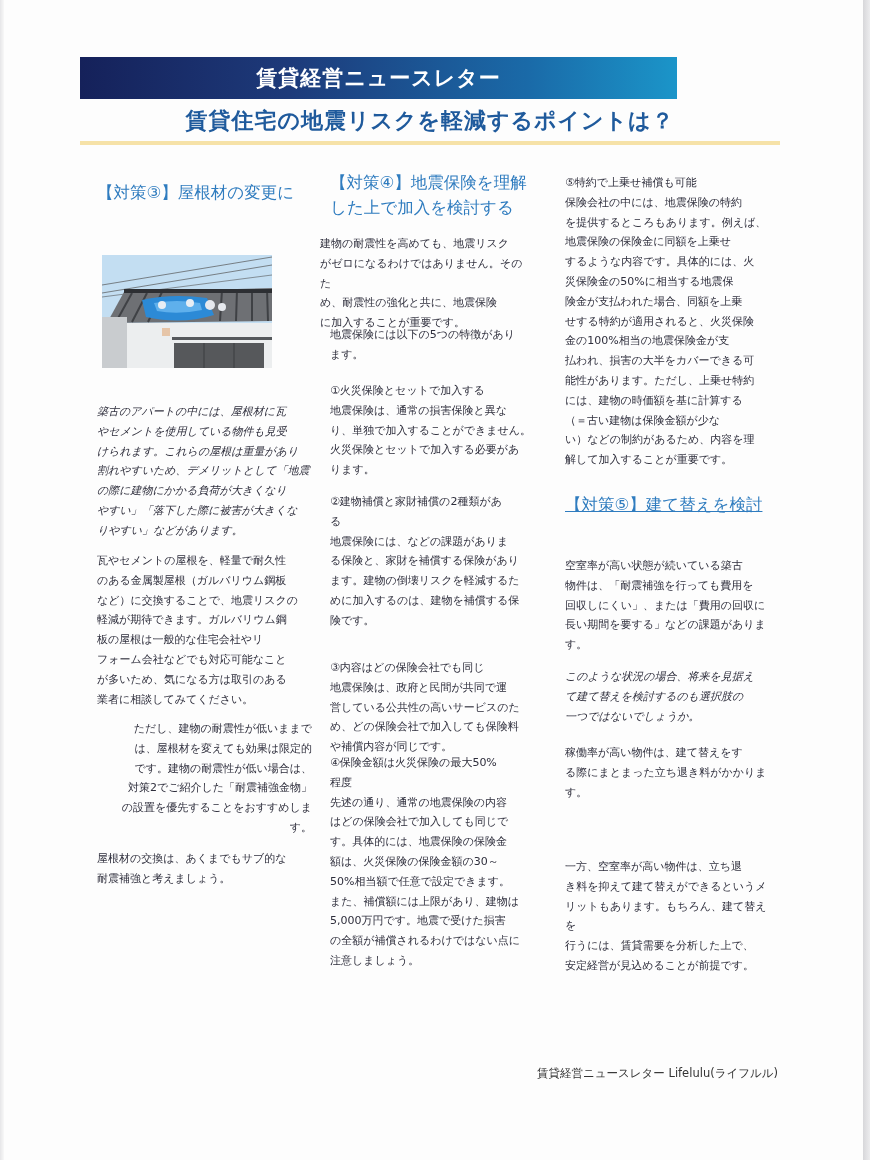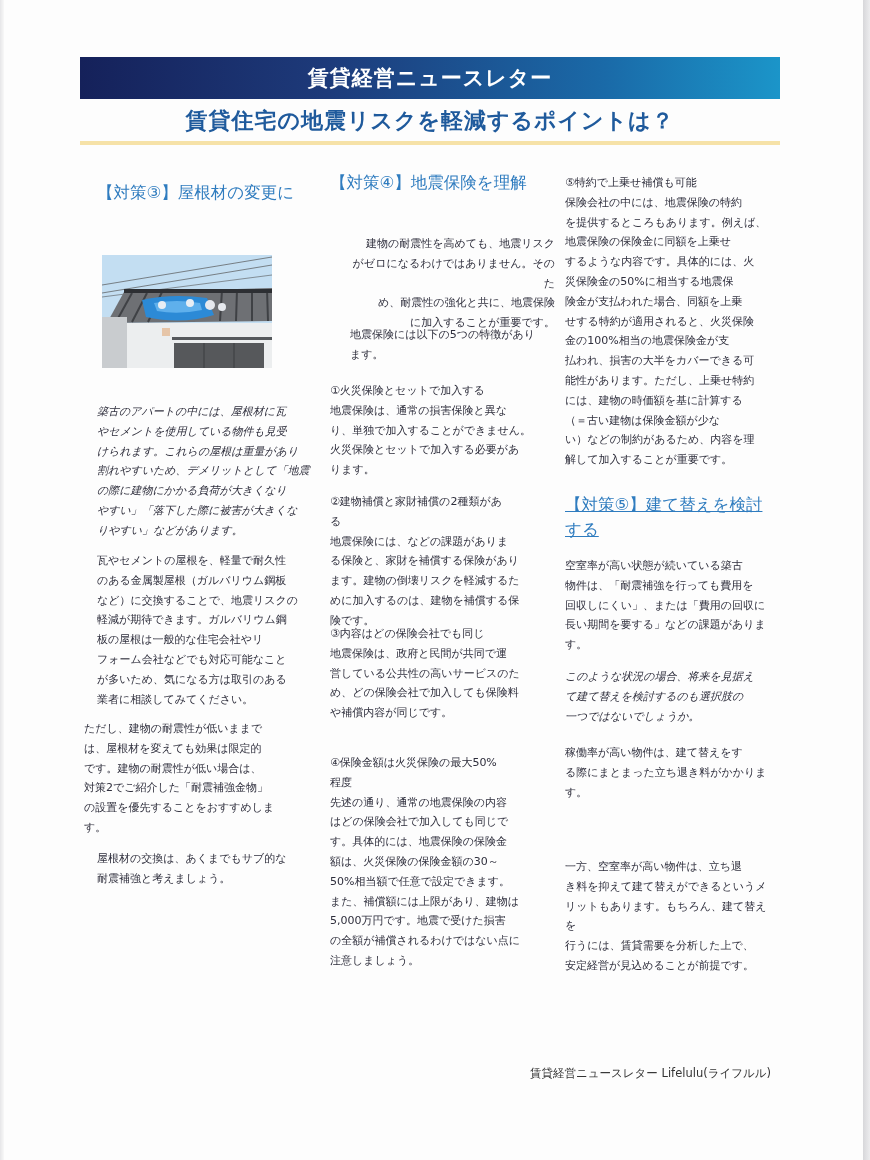--- a/index.html
+++ b/index.html
@@ -11,21 +11,21 @@
   }
   .page-edge-right {
     position: absolute; top: 0; right: 0; width: 7px; height: 1160px;
     background: linear-gradient(to right, #d7d7da, #ececee);
   }
   .page-edge-left {
     position: absolute; top: 0; left: 0; width: 4px; height: 1160px;
     background: linear-gradient(to right, #e6e6e8, #f8f8f8);
   }
   .masthead {
-    position: absolute; left: 80px; top: 57px; width: 700px; height: 42px;
+    position: absolute; left: 80px; top: 57px; width: 597px; height: 42px;
     background: linear-gradient(to right, #15215a 0%, #1d3a7a 35%, #1a6aa8 75%, #1b95c9 100%);
     color: #fff; display: flex; align-items: center; justify-content: center;
     font-size: 21px; font-weight: bold; letter-spacing: 1px;
   }
   .headline {
     position: absolute; left: 80px; top: 103px; width: 700px; height: 36px;
     display: flex; align-items: center; justify-content: center;
     color: #1f5a9c; font-size: 22px; font-weight: bold; letter-spacing: 1px;
   }
   .headline-rule {
@@ -38,21 +38,21 @@
   }
   .para {
     position: absolute; font-size: 11px; line-height: 19.8px; margin: 0;
     color: #2e2e3c; white-space: pre-line;
   }
   .photo {
     position: absolute; left: 102px; top: 255px; width: 170px; height: 113px;
     overflow: hidden; background: #bcd9ee;
   }
   .footer {
-    position: absolute; left: 530px; top: 1066px; width: 248px; 
+    position: absolute; left: 530px; top: 1066px; width: 248px; text-align: right;
     font-size: 11.5px; color: #333;
   }
 </style>
 </head>
 <body>
 
 <div class="page-edge-left"></div>
 <div class="page-edge-right"></div>
 
 <div class="masthead">
@@ -108,51 +108,52 @@
 やすい」「落下した際に被害が大きくな
 りやすい」などがあります。</p>
 <p class="para" style="left:97px; top:551px; width:215px;">瓦やセメントの屋根を、軽量で耐久性
 のある金属製屋根（ガルバリウム鋼板
 など）に交換することで、地震リスクの
 軽減が期待できます。ガルバリウム鋼
 板の屋根は一般的な住宅会社やリ
 フォーム会社などでも対応可能なこと
 が多いため、気になる方は取引のある
 業者に相談してみてください。</p>
-<p class="para" style="left:84px; top:719px; width:215px;">ただし、建物の耐震性が低いままで
+<p class="para" style="left:97px; top:719px; width:215px;text-align:right;">ただし、建物の耐震性が低いままで
 は、屋根材を変えても効果は限定的
 です。建物の耐震性が低い場合は、
 対策2でご紹介した「耐震補強金物」
 の設置を優先することをおすすめしま
 す。</p>
 <p class="para" style="left:97px; top:849px; width:215px;">屋根材の交換は、あくまでもサブ的な
 耐震補強と考えましょう。</p>
 
 <h2 class="sec-title" style="left:330px; top:170px; width:210px;">
   <span style="display:block">【対策④】地震保険を理解</span>
+  <span style="display:block">した上で加入を検討する</span>
 </h2>
-<p class="para" style="left:345px; top:234px; width:210px;text-align:right;">建物の耐震性を高めても、地震リスク
+<p class="para" style="left:320px; top:234px; width:210px;">建物の耐震性を高めても、地震リスク
 がゼロになるわけではありません。そのた
 め、耐震性の強化と共に、地震保険
 に加入することが重要です。</p>
-<p class="para" style="left:330px; top:325px; width:210px;margin-left:20px;">地震保険には以下の5つの特徴があり
+<p class="para" style="left:330px; top:325px; width:210px;">地震保険には以下の5つの特徴があり
 ます。</p>
 <p class="para" style="left:330px; top:381px; width:210px;">①火災保険とセットで加入する
 地震保険は、通常の損害保険と異な
 り、単独で加入することができません。
 火災保険とセットで加入する必要があ
 ります。</p>
 <p class="para" style="left:330px; top:492px; width:210px;">②建物補償と家財補償の2種類があ
 る
 地震保険には、などの課題がありま
 る保険と、家財を補償する保険があり
 ます。建物の倒壊リスクを軽減するた
 めに加入するのは、建物を補償する保
 険です。</p>
-<p class="para" style="left:330px; top:624px; width:210px;">③内容はどの保険会社でも同じ
+<p class="para" style="left:330px; top:658px; width:210px;">③内容はどの保険会社でも同じ
 地震保険は、政府と民間が共同で運
 営している公共性の高いサービスのた
 め、どの保険会社で加入しても保険料
 や補償内容が同じです。</p>
 <p class="para" style="left:330px; top:753px; width:210px;">④保険金額は火災保険の最大50%
 程度
 先述の通り、通常の地震保険の内容
 はどの保険会社で加入しても同じで
 す。具体的には、地震保険の保険金
 額は、火災保険の保険金額の30～
@@ -172,21 +173,20 @@
 せする特約が適用されると、火災保険
 金の100%相当の地震保険金が支
 払われ、損害の大半をカバーできる可
 能性があります。ただし、上乗せ特約
 には、建物の時価額を基に計算する
 （＝古い建物は保険金額が少な
 い）などの制約があるため、内容を理
 解して加入することが重要です。</p>
 <h2 class="sec-title" style="left:565px; top:492px; width:210px;text-decoration:underline;">
   <span style="display:block">【対策⑤】建て替えを検討</span>
-  <span style="display:block">する</span>
 </h2>
 <p class="para" style="left:565px; top:556px; width:210px;">空室率が高い状態が続いている築古
 物件は、「耐震補強を行っても費用を
 回収しにくい」、または「費用の回収に
 長い期間を要する」などの課題がありま
 す。</p>
 <p class="para" style="left:565px; top:667px; width:210px;font-style:italic;">このような状況の場合、将来を見据え
 て建て替えを検討するのも選択肢の
 一つではないでしょうか。</p>
 <p class="para" style="left:565px; top:743px; width:210px;">稼働率が高い物件は、建て替えをす

